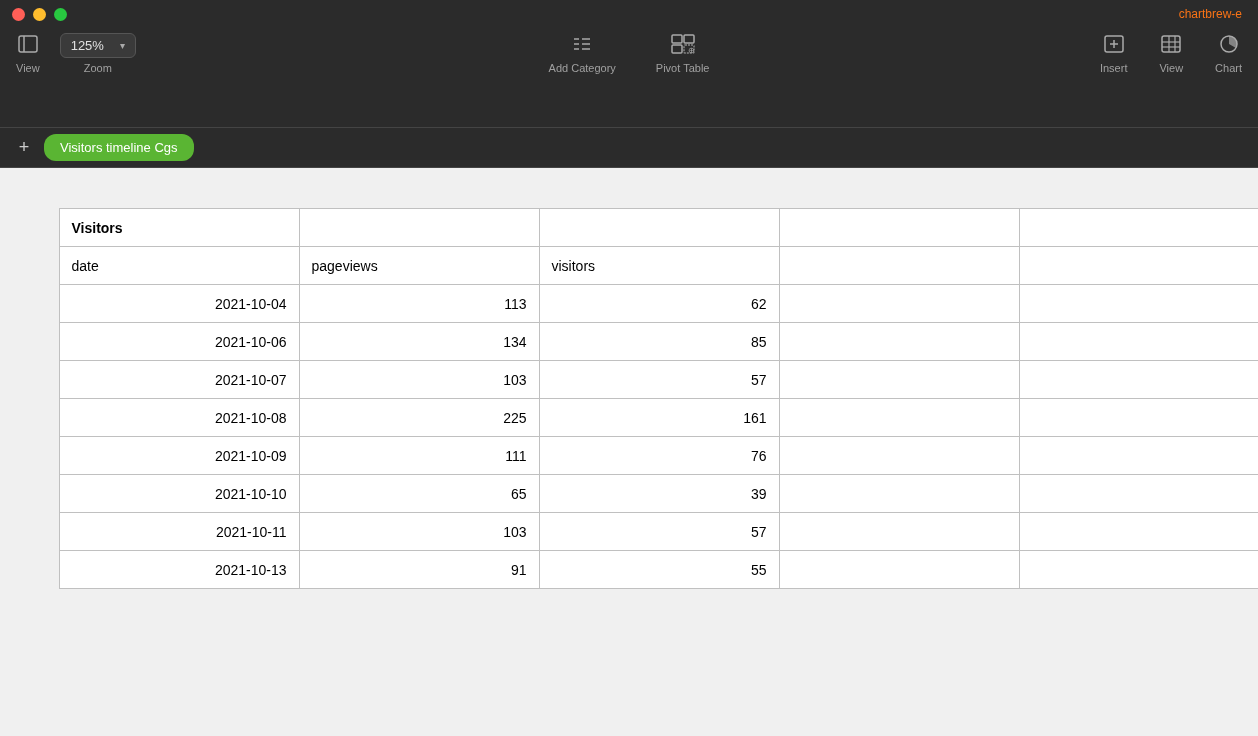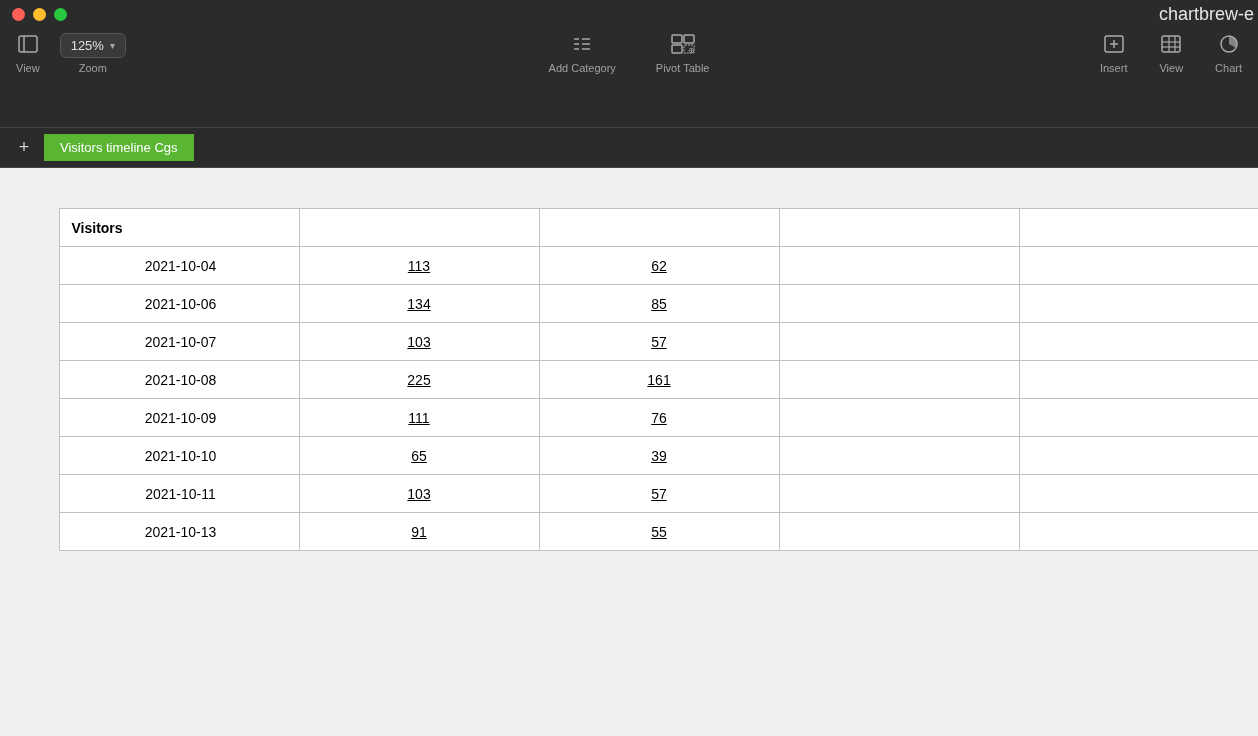--- a/index.html
+++ b/index.html
@@ -28,23 +28,23 @@
     .traffic-light {
       width: 13px;
       height: 13px;
       border-radius: 50%;
     }
     .tl-red { background: #ff5f57; }
     .tl-yellow { background: #ffbd2e; }
     .tl-green { background: #28c840; }
     .app-title {
       position: absolute;
-      right: 4px;
-      color: #e5e5e5;
-      font-size: 18px;
+      right: 16px;
+      color: #f97316;
+      font-size: 12px;
     }
 
     
     .toolbar {
       background: #2b2b2b;
       height: 100px;
       border-bottom: 1px solid #444;
       display: flex;
       flex-direction: column;
     }
@@ -76,21 +76,21 @@
     }
 
     .zoom-selector {
       display: flex;
       align-items: center;
       background: #3a3a3a;
       border: 1px solid #555;
       border-radius: 6px;
       padding: 4px 10px;
       cursor: pointer;
-      gap: 6px;
+      gap: 16px;
     }
     .zoom-selector span {
       color: #e0e0e0;
       font-size: 13px;
     }
     .zoom-selector .chevron {
       color: #aaa;
       font-size: 10px;
     }
 
@@ -135,21 +135,21 @@
       display: flex;
       align-items: center;
       justify-content: center;
     }
     .tab-item {
       background: #5ab533;
       color: white;
       font-size: 13px;
       font-weight: 500;
       padding: 6px 16px;
-      border-radius: 0;
+      border-radius: 12px;
       cursor: pointer;
       display: flex;
       align-items: center;
       gap: 6px;
     }
 
     
     .content-area {
       background: #f0f0f0;
       flex: 1;
@@ -195,25 +195,24 @@
     .header-row-2 td {
       font-weight: 400;
       font-size: 14px;
       background: white;
     }
     .data-row td {
       font-size: 14px;
       background: white;
     }
     .data-row td.num {
-      text-align: center;
-      text-decoration: underline;
+      text-align: right;
     }
     .data-row td.label {
-      text-align: center;
+      text-align: right;
       padding-left: 15px;
     }
   </style>
 </head>
 <body>
 
 <div class="title-bar">
   <div class="traffic-lights">
     <div class="traffic-light tl-red"></div>
     <div class="traffic-light tl-yellow"></div>
@@ -327,20 +326,27 @@
 
       <tbody>
           <tr class="header-row-1">
         <td class="col-wide label">Visitors</td>
         <td class="col-med"></td>
         <td class="col-extra"></td>
         <td class="col-extra"></td>
         <td class="col-extra"></td>
       </tr>
 
+      <tr class="header-row-2">
+        <td class="col-wide label">date</td>
+        <td class="col-med label">pageviews</td>
+        <td class="col-extra label">visitors</td>
+        <td class="col-extra"></td>
+        <td class="col-extra"></td>
+      </tr>
 
       <tr class="data-row">
         <td class="col-wide label">2021-10-04</td>
         <td class="col-med num">113</td>
         <td class="col-extra num">62</td>
         <td class="col-extra"></td>
         <td class="col-extra"></td>
       </tr>
       <tr class="data-row">
         <td class="col-wide label">2021-10-06</td>

